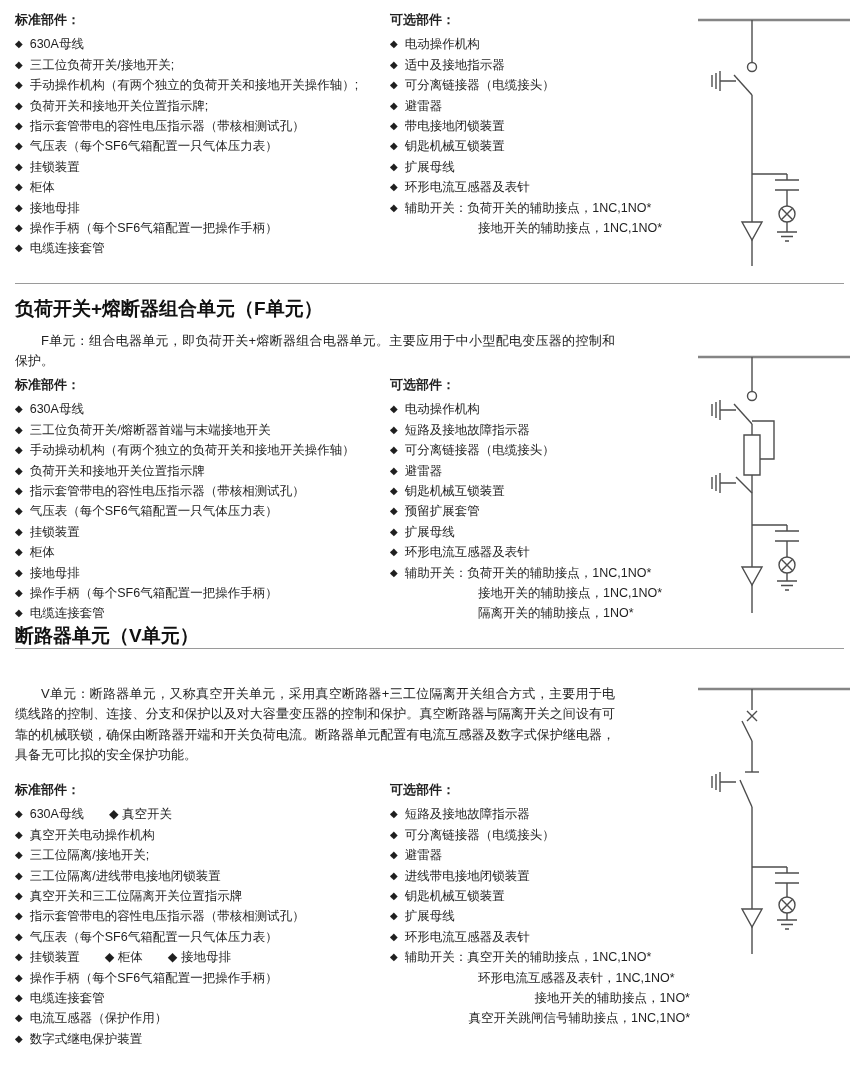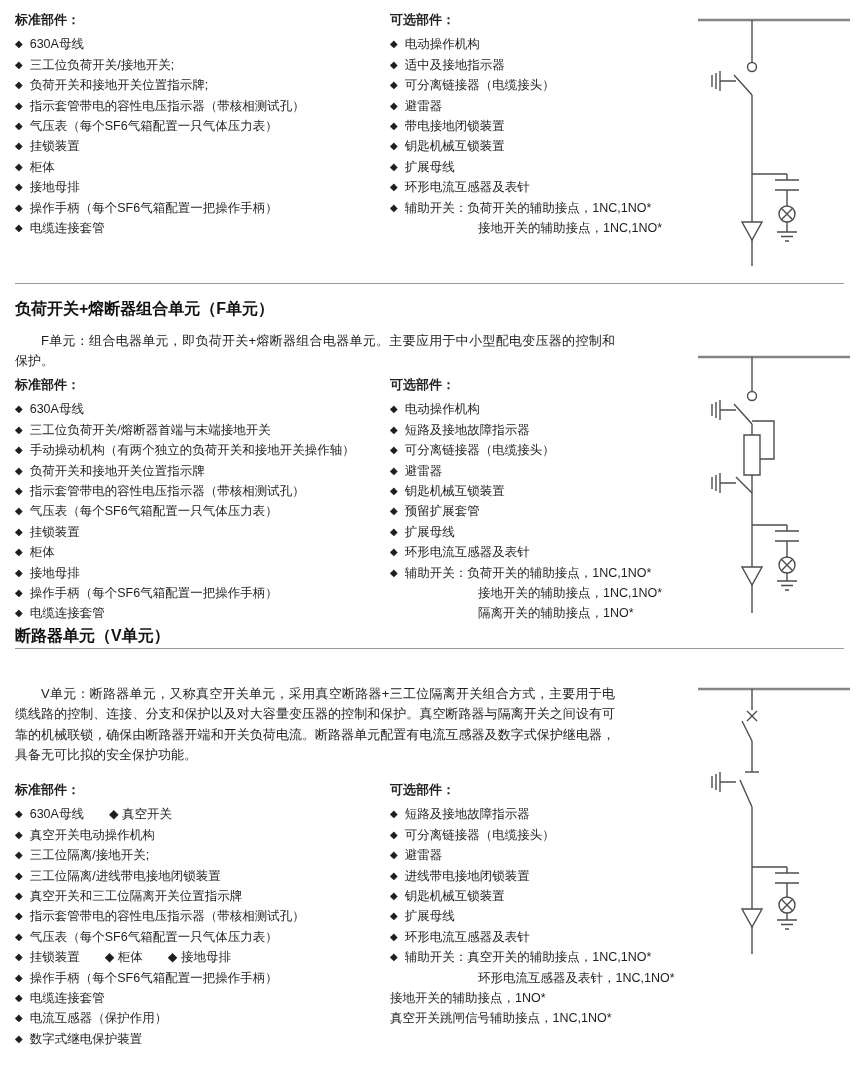--- a/index.html
+++ b/index.html
@@ -24,32 +24,32 @@
     font-size:12.5px;
     white-space:nowrap;
   }
   .list .li .bullet{
     font-size:10px;
     margin-right:7px;
     vertical-align:1px;
     color:#1f1f1f;
   }
   .list .li.indent{padding-left:88px;}
-  .list .li.flush{padding-left:0;}
+  .list .li.flush{padding-left:0;text-align:right;}
   .divider{
     position:absolute;
     left:15px;right:14px;
     height:0;
     border-top:1px solid #9a9a9a;
   }
   .sec-title{
     position:absolute;
     left:15px;
     margin:0;
-    font-size:16px;
+    font-size:19px;
     font-weight:700;
     line-height:24px;
     color:#111111;
     white-space:nowrap;
   }
   .intro{
     position:absolute;
     left:15px;
     width:600px;
     margin:0;
@@ -66,20 +66,21 @@
 </head>
 <body>
 
 <div class="page">
 
   <div class="col" style="left:15px;top:10px;width:372px;">
     <div class="col-heading">标准部件：</div>
     <div class="list">
         <div class="li bullet"><span class="bullet">◆</span><span class="txt">630A母线</span></div>
         <div class="li bullet"><span class="bullet">◆</span><span class="txt">三工位负荷开关/接地开关;</span></div>
+        <div class="li bullet"><span class="bullet">◆</span><span class="txt">手动操作机构（有两个独立的负荷开关和接地开关操作轴）;</span></div>
         <div class="li bullet"><span class="bullet">◆</span><span class="txt">负荷开关和接地开关位置指示牌;</span></div>
         <div class="li bullet"><span class="bullet">◆</span><span class="txt">指示套管带电的容性电压指示器（带核相测试孔）</span></div>
         <div class="li bullet"><span class="bullet">◆</span><span class="txt">气压表（每个SF6气箱配置一只气体压力表）</span></div>
         <div class="li bullet"><span class="bullet">◆</span><span class="txt">挂锁装置</span></div>
         <div class="li bullet"><span class="bullet">◆</span><span class="txt">柜体</span></div>
         <div class="li bullet"><span class="bullet">◆</span><span class="txt">接地母排</span></div>
         <div class="li bullet"><span class="bullet">◆</span><span class="txt">操作手柄（每个SF6气箱配置一把操作手柄）</span></div>
         <div class="li bullet"><span class="bullet">◆</span><span class="txt">电缆连接套管</span></div>
       </div>
   </div>

